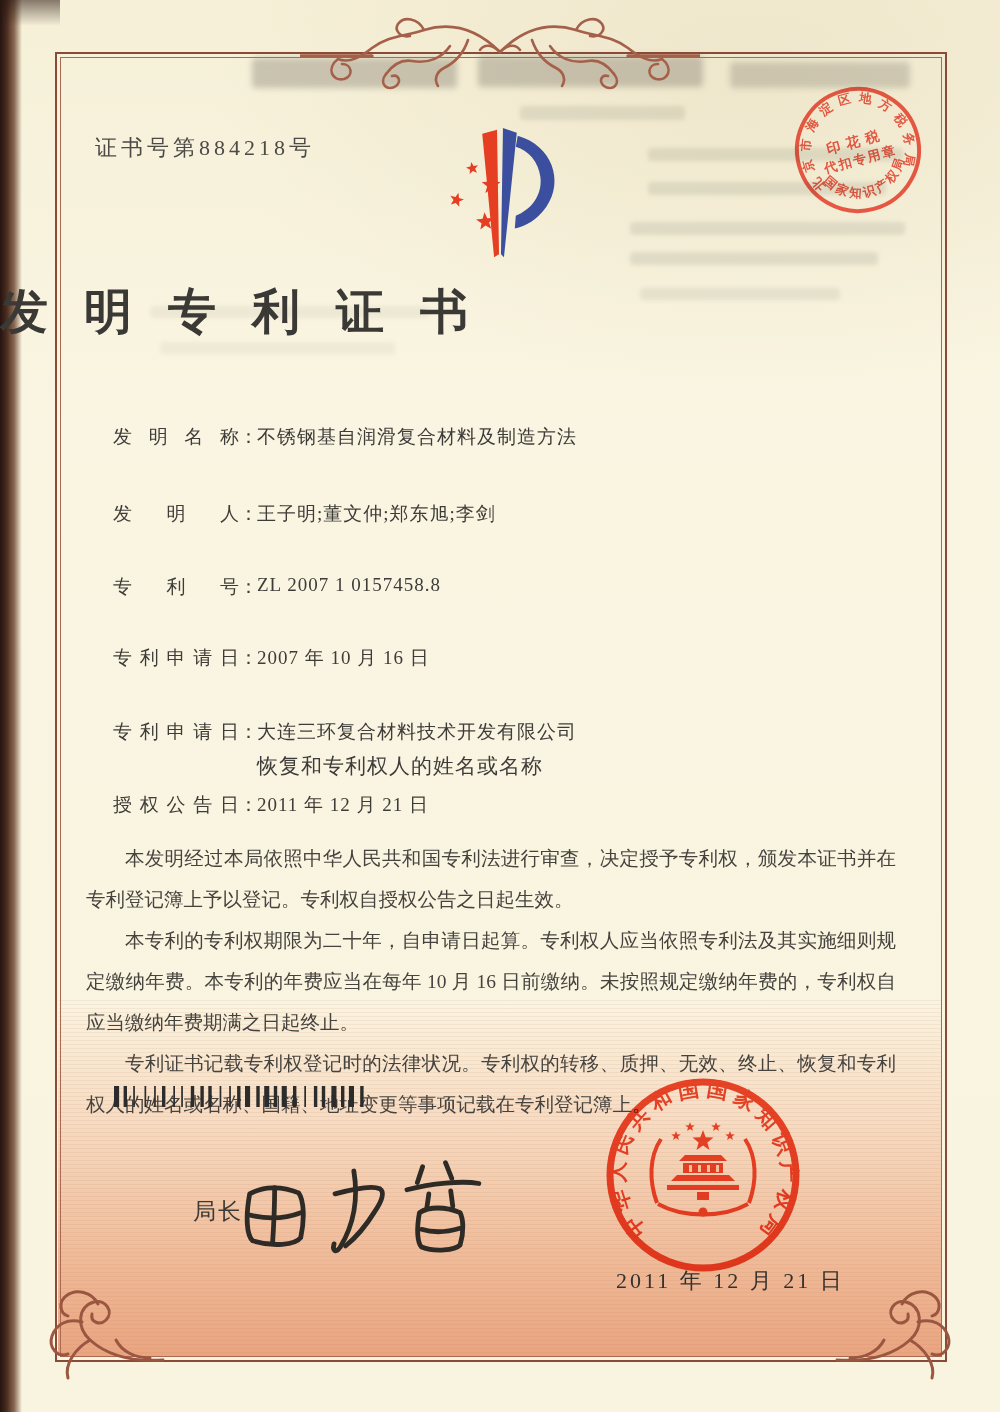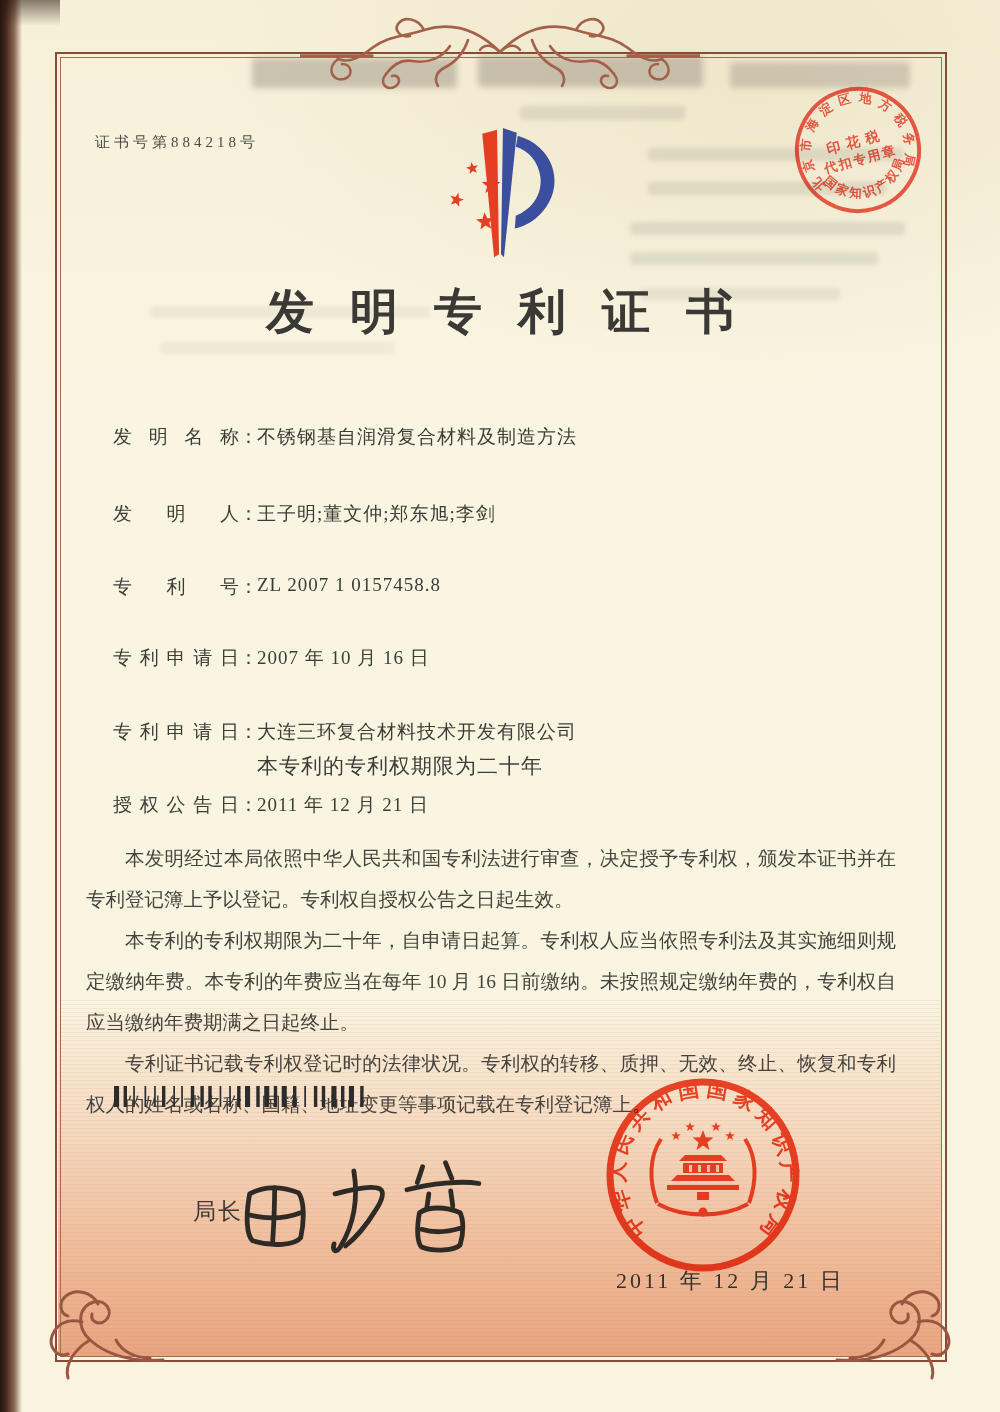--- a/index.html
+++ b/index.html
@@ -20,23 +20,23 @@
   .frame{position:absolute;left:55px;top:52px;width:888px;height:1306px;
     border:2px solid #8a4a38;}
   .frame::before{content:"";position:absolute;left:3px;top:3px;right:3px;bottom:3px;
     border:1px solid #aa6a52;}
   
   .pinkzone{position:absolute;left:58px;top:1000px;width:884px;height:356px;
     background:
       repeating-linear-gradient(180deg, rgba(196,110,78,.10) 0 1px, rgba(196,110,78,0) 1px 4px),
       linear-gradient(180deg, rgba(238,186,154,0) 0%, rgba(238,180,146,.40) 35%, rgba(235,168,130,.78) 75%, rgba(231,158,120,.92) 100%);}
   .txt{position:absolute;white-space:nowrap;}
-  .cert-no{left:95px;top:133px;font-size:15px;letter-spacing:4px;color:#4b4a46;}
-  .title{left:0;top:280px;width:1000px;text-align:center;font-size:48px;font-weight:bold;
-    letter-spacing:36px;padding-left:36px;box-sizing:border-box;color:#3a3936;white-space:nowrap;}
+  .cert-no{left:95px;top:133px;font-size:22px;letter-spacing:4px;color:#4b4a46;}
+  .title{left:0;top:280px;width:1000px;text-align:left;font-size:48px;font-weight:bold;
+    letter-spacing:36px;box-sizing:border-box;color:#3a3936;white-space:nowrap;}
   .field-row{position:absolute;left:113px;font-size:19px;color:#3e3c38;}
   .flabel{display:inline-block;width:126px;text-align:justify;text-align-last:justify;vertical-align:top;}
   .fcolon{display:inline-block;width:18px;vertical-align:top;}
   .fvalue{display:inline-block;vertical-align:top;letter-spacing:1px;}
   .fvalue2{position:absolute;left:257px;top:752px;font-size:21px;letter-spacing:1px;}
   .paras{position:absolute;left:86px;top:838px;width:810px;font-size:19.5px;line-height:41px;
     color:#46433f;text-align:justify;}
   .paras p{margin:0;text-indent:2em;}
   .barcode{position:absolute;left:112px;top:1086px;}
   .sig-title{left:193px;top:1196px;font-size:23px;letter-spacing:2px;color:#3c3a36;}
@@ -138,21 +138,21 @@
   </div>
   <div class="field-row" style="top:574px;">
     <span class="flabel">专利号</span><span class="fcolon">：</span><span class="fvalue">ZL 2007 1 0157458.8</span>
   </div>
   <div class="field-row" style="top:645px;">
     <span class="flabel">专利申请日</span><span class="fcolon">：</span><span class="fvalue">2007 年 10 月 16 日</span>
   </div>
   <div class="field-row" style="top:719px;">
     <span class="flabel">专利申请日</span><span class="fcolon">：</span><span class="fvalue">大连三环复合材料技术开发有限公司</span>
   </div>
-  <div class="fvalue2">本专利的专利权期限为二十年</div>
+  <div class="fvalue2">恢复和专利权人的姓名或名称</div>
   <div class="field-row" style="top:792px;">
     <span class="flabel">授权公告日</span><span class="fcolon">：</span><span class="fvalue">2011 年 12 月 21 日</span>
   </div>
 
   <div class="paras">
     <p>本发明经过本局依照中华人民共和国专利法进行审查，决定授予专利权，颁发本证书并在专利登记簿上予以登记。专利权自授权公告之日起生效。</p>
     <p>本专利的专利权期限为二十年，自申请日起算。专利权人应当依照专利法及其实施细则规定缴纳年费。本专利的年费应当在每年 10 月 16 日前缴纳。未按照规定缴纳年费的，专利权自应当缴纳年费期满之日起终止。</p>
     <p>专利证书记载专利权登记时的法律状况。专利权的转移、质押、无效、终止、恢复和专利权人的姓名或名称、国籍、地址变更等事项记载在专利登记簿上。</p>
   </div>
 

